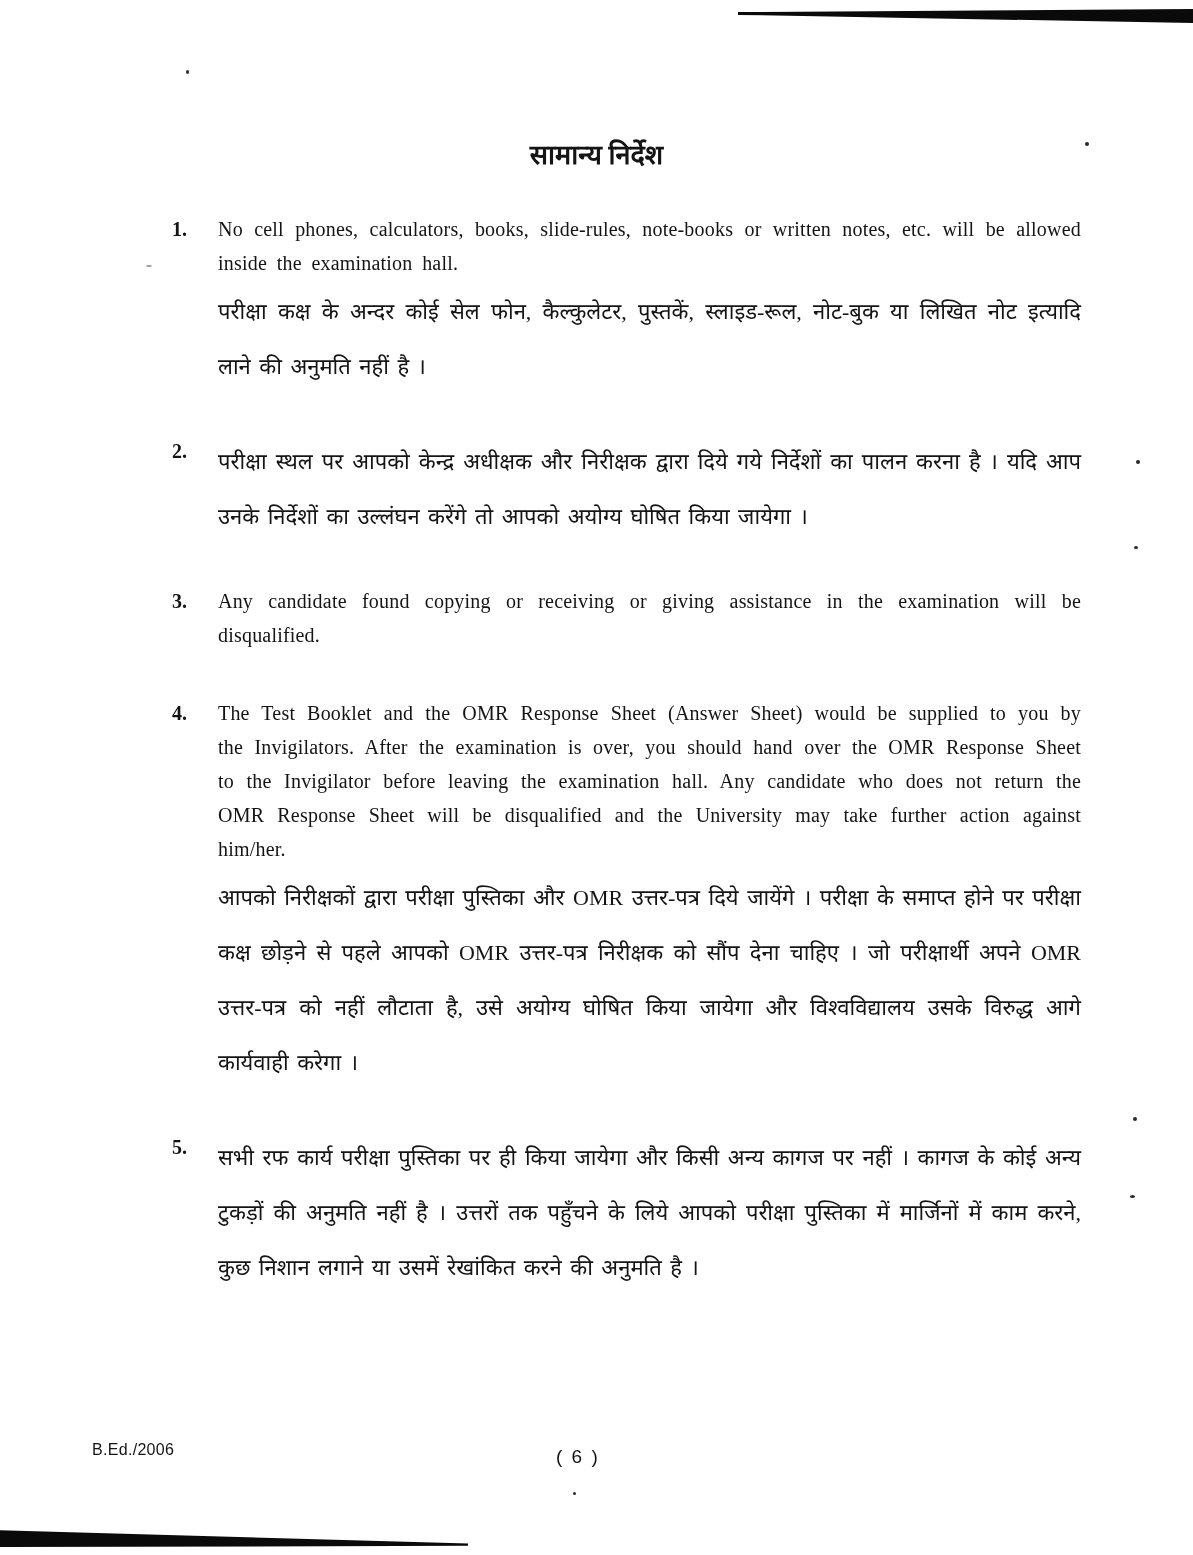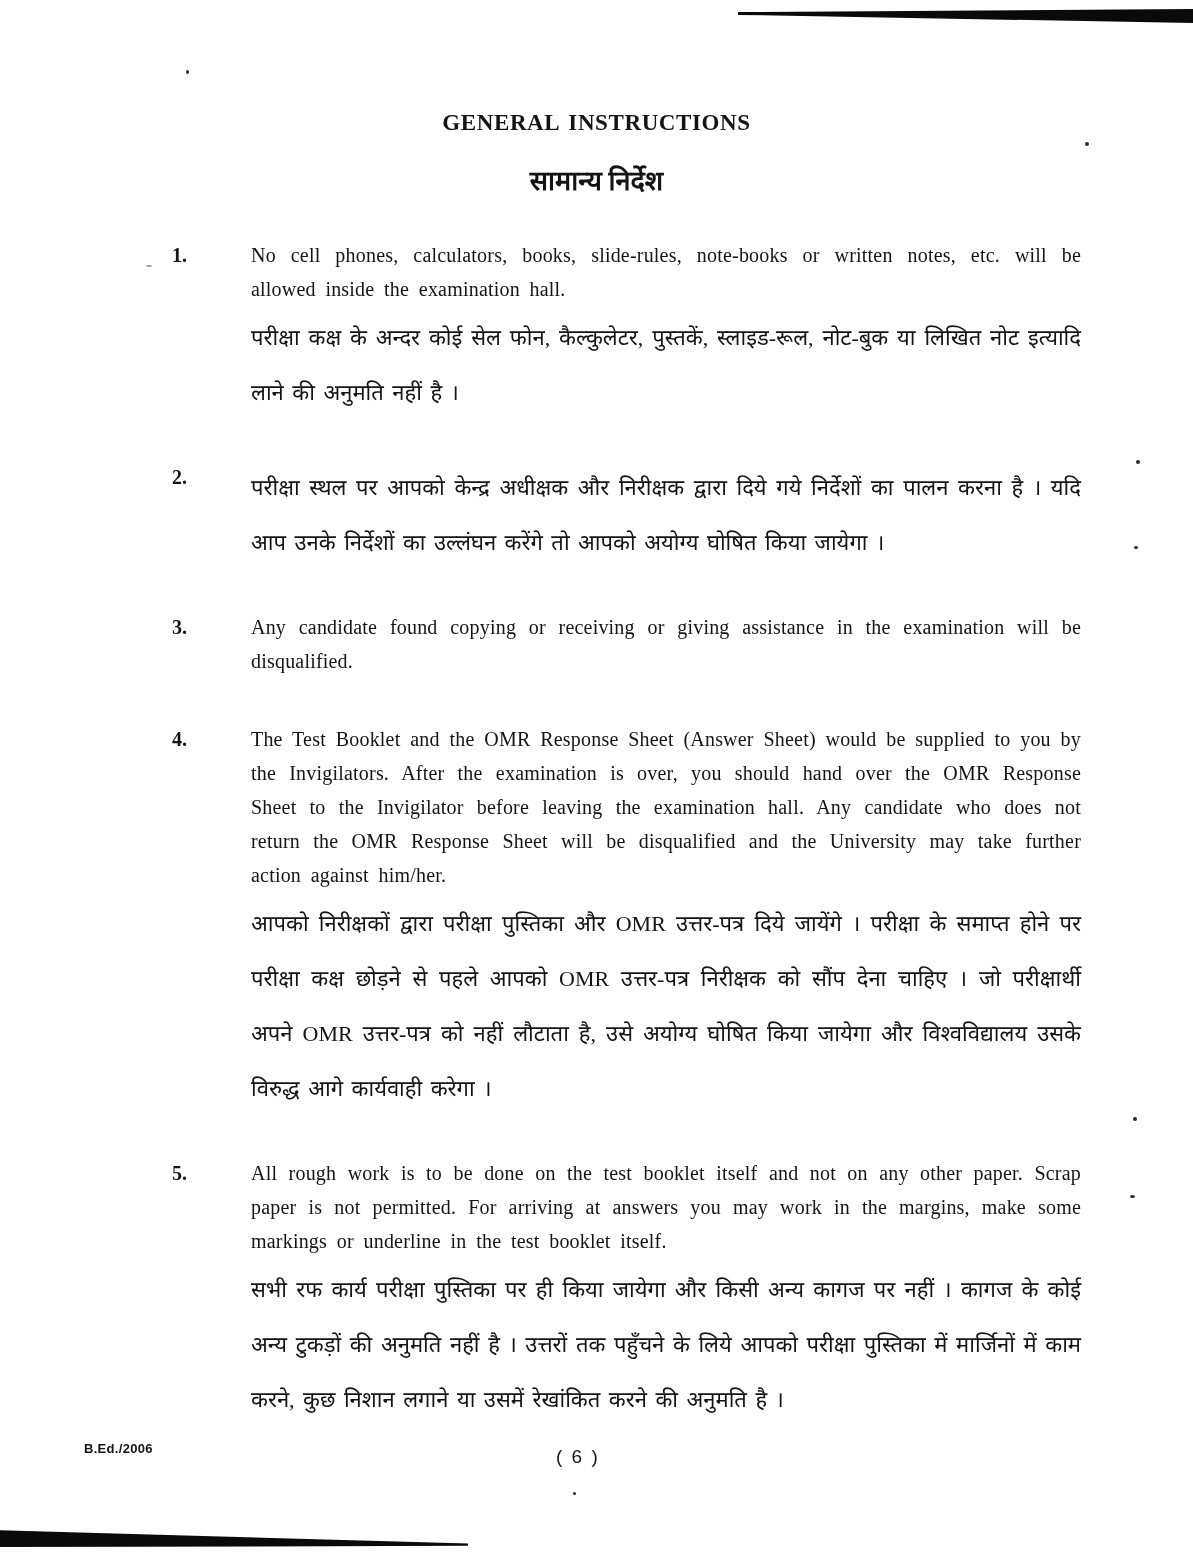--- a/index.html
+++ b/index.html
@@ -58,43 +58,43 @@
   .item {
     display: flex;
     margin-bottom: 40px;
   }
   .num {
     flex: 0 0 46px;
     font-size: 20px;
     font-weight: bold;
     line-height: 34px;
   }
-  .body { flex: 1 1 auto; margin-left: 33px; }
+  .body { flex: 1 1 auto; }
   .en {
     margin: 0 0 4px 0;
     font-size: 20px;
     line-height: 34px;
     text-align: justify;
     word-spacing: 4.5px;
     letter-spacing: 0.2px;
   }
   .hi {
     margin: 0;
     font-size: 22px;
     line-height: 55px;
     text-align: justify;
     word-spacing: 3px;
   }
 
   .footer-left {
     position: absolute;
-    left: 84px; top: 1441px;
+    left: 92px; top: 1441px;
     font-family: "Liberation Sans", "DejaVu Sans", sans-serif;
-    font-weight: bold;
-    font-size: 13px;
+    font-weight: normal;
+    font-size: 16px;
     letter-spacing: 0.3px;
   }
   .footer-page {
     position: absolute;
     left: 556px; top: 1446px;
     font-family: "Liberation Sans", "DejaVu Sans", sans-serif;
     font-size: 19px;
     letter-spacing: 2px;
   }
 </style>
@@ -108,21 +108,20 @@
   <div class="speck s1"></div>
   <div class="speck s2"></div>
   <div class="speck s3"></div>
   <div class="speck s4"></div>
   <div class="speck s5"></div>
   <div class="speck s6"></div>
   <div class="speck s7"></div>
   <div class="speck s8"></div>
 
   <div class="doc-header">
-    <div class="title-en">GENERAL INSTRUCTIONS</div>
     <div class="title-hi">सामान्य निर्देश</div>
   </div>
 
   <ol class="instructions">
 
     <li class="item">
       <span class="num">1.</span>
       <div class="body">
         <p class="en">No cell phones, calculators, books, slide-rules, note-books or written notes, etc. will be allowed inside the examination hall.</p>
         <p class="hi">परीक्षा कक्ष के अन्दर कोई सेल फोन, कैल्कुलेटर, पुस्तकें, स्लाइड-रूल, नोट-बुक या लिखित नोट इत्यादि लाने की अनुमति नहीं है ।</p>
@@ -147,21 +146,20 @@
       <span class="num">4.</span>
       <div class="body">
         <p class="en">The Test Booklet and the OMR Response Sheet (Answer Sheet) would be supplied to you by the Invigilators. After the examination is over, you should hand over the OMR Response Sheet to the Invigilator before leaving the examination hall. Any candidate who does not return the OMR Response Sheet will be disqualified and the University may take further action against him/her.</p>
         <p class="hi">आपको निरीक्षकों द्वारा परीक्षा पुस्तिका और OMR उत्तर-पत्र दिये जायेंगे । परीक्षा के समाप्त होने पर परीक्षा कक्ष छोड़ने से पहले आपको OMR उत्तर-पत्र निरीक्षक को सौंप देना चाहिए । जो परीक्षार्थी अपने OMR उत्तर-पत्र को नहीं लौटाता है, उसे अयोग्य घोषित किया जायेगा और विश्वविद्यालय उसके विरुद्ध आगे कार्यवाही करेगा ।</p>
       </div>
     </li>
 
     <li class="item">
       <span class="num">5.</span>
       <div class="body">
-        <p class="en">All rough work is to be done on the test booklet itself and not on any other paper. Scrap paper is not permitted. For arriving at answers you may work in the margins, make some markings or underline in the test booklet itself.</p>
         <p class="hi">सभी रफ कार्य परीक्षा पुस्तिका पर ही किया जायेगा और किसी अन्य कागज पर नहीं । कागज के कोई अन्य टुकड़ों की अनुमति नहीं है । उत्तरों तक पहुँचने के लिये आपको परीक्षा पुस्तिका में मार्जिनों में काम करने, कुछ निशान लगाने या उसमें रेखांकित करने की अनुमति है ।</p>
       </div>
     </li>
 
   </ol>
 
   <span class="footer-left">B.Ed./2006</span>
   <span class="footer-page">( 6 )</span>
 
   <div class="artifact artifact-bottom"></div>

